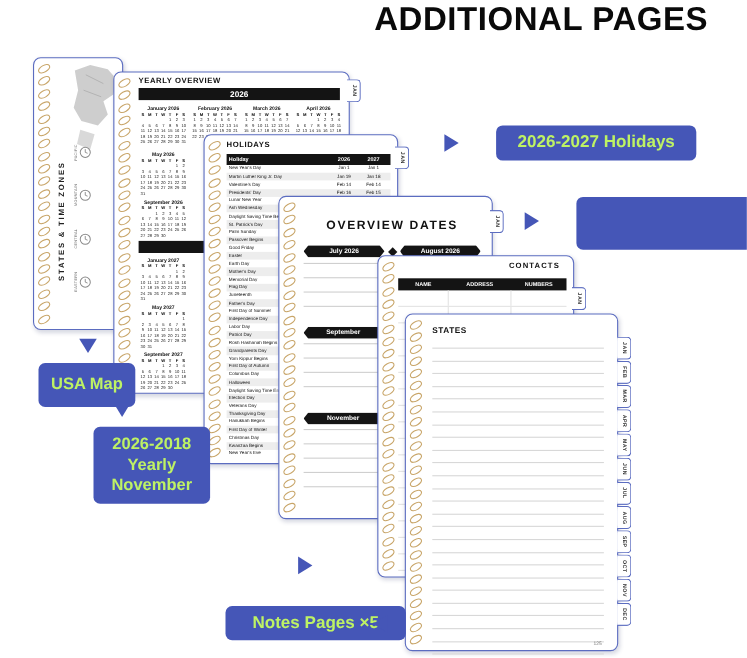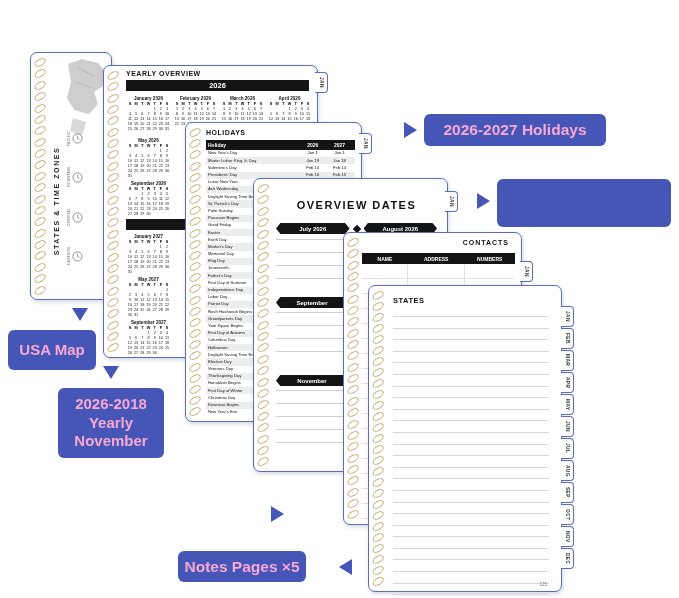--- a/index.html
+++ b/index.html
@@ -74,23 +74,23 @@
 
   
   .vtitle{position:absolute;left:-62px;top:142px;width:180px;height:12px;transform:rotate(-90deg);
           text-align:center;font-size:7px;font-weight:bold;letter-spacing:1.6px;white-space:nowrap;color:#222;}
   .mapblob{position:absolute;right:3px;top:3px;}
   .zones{position:absolute;left:36px;top:78px;}
   .zone{display:flex;align-items:center;gap:1px;margin-bottom:21px;}
   .zlabel{writing-mode:vertical-rl;transform:rotate(180deg);font-size:3.4px;color:#666;letter-spacing:.3px;}
 
   
-  .bluelabel{position:absolute;background:var(--accent,#4556b7);color:#f9a8d4;font-weight:bold;
+  .bluelabel{position:absolute;background:var(--accent,#4556b7);color:#bef264;font-weight:bold;
              border-radius:6px;display:flex;flex-direction:column;align-items:center;justify-content:center;
-             text-align:center;line-height:1.25;}
+             text-align:center;line-height:1.25;margin-left:27px;}
   .tri{position:absolute;width:0;height:0;}
   .tri.r{border-top:8px solid transparent;border-bottom:8px solid transparent;border-left:13px solid var(--accent,#4556b7);}
   .tri.l{border-top:8px solid transparent;border-bottom:8px solid transparent;border-right:13px solid var(--accent,#4556b7);}
   .tri.d{border-left:8px solid transparent;border-right:8px solid transparent;border-top:13px solid var(--accent,#4556b7);}
 
   .sec-title{position:absolute;font-weight:bold;color:#111;}
 </style>
 </head>
 <body>
 
@@ -1242,20 +1242,21 @@
         <div class="line"></div>
         <div class="line"></div>
         <div class="line"></div>
         <div class="line"></div>
         <div class="line"></div>
         <div class="line"></div>
       </div>
     <div class="page-num">125</div>
   </div>
 
+  <div class="main-title">ADDITIONAL PAGES</div>
 
   <div class="tri r" style="left:404px;top:122px;"></div>
   <div class="bluelabel" style="left:424px;top:114px;width:182px;height:32px;font-size:15.5px;">
     <span>2026-2027 Holidays</span>
   </div>
 
   <div class="tri r" style="left:477px;top:193px;"></div>
   <div class="bluelabel" style="left:497px;top:179px;width:174px;height:48px;font-size:15px;">
   </div>
 
@@ -1266,18 +1267,18 @@
 
   <div class="tri d" style="left:103px;top:366px;"></div>
   <div class="bluelabel" style="left:58px;top:388px;width:106px;height:70px;font-size:15px;">
     <span>2026-2018</span>
     <span>Yearly</span>
     <span>November</span>
   </div>
 
   <div class="tri r" style="left:271px;top:506px;"></div>
 
-  <div class="bluelabel" style="left:178px;top:551px;width:128px;height:31px;font-size:15.5px;">
+  <div class="bluelabel" style="left:178px;top:551px;width:164px;height:31px;font-size:15.5px;">
     <span>Notes Pages ×5</span>
   </div>
   <div class="tri l" style="left:339px;top:559px;"></div>
 
 </div>
 
 </body></html>

